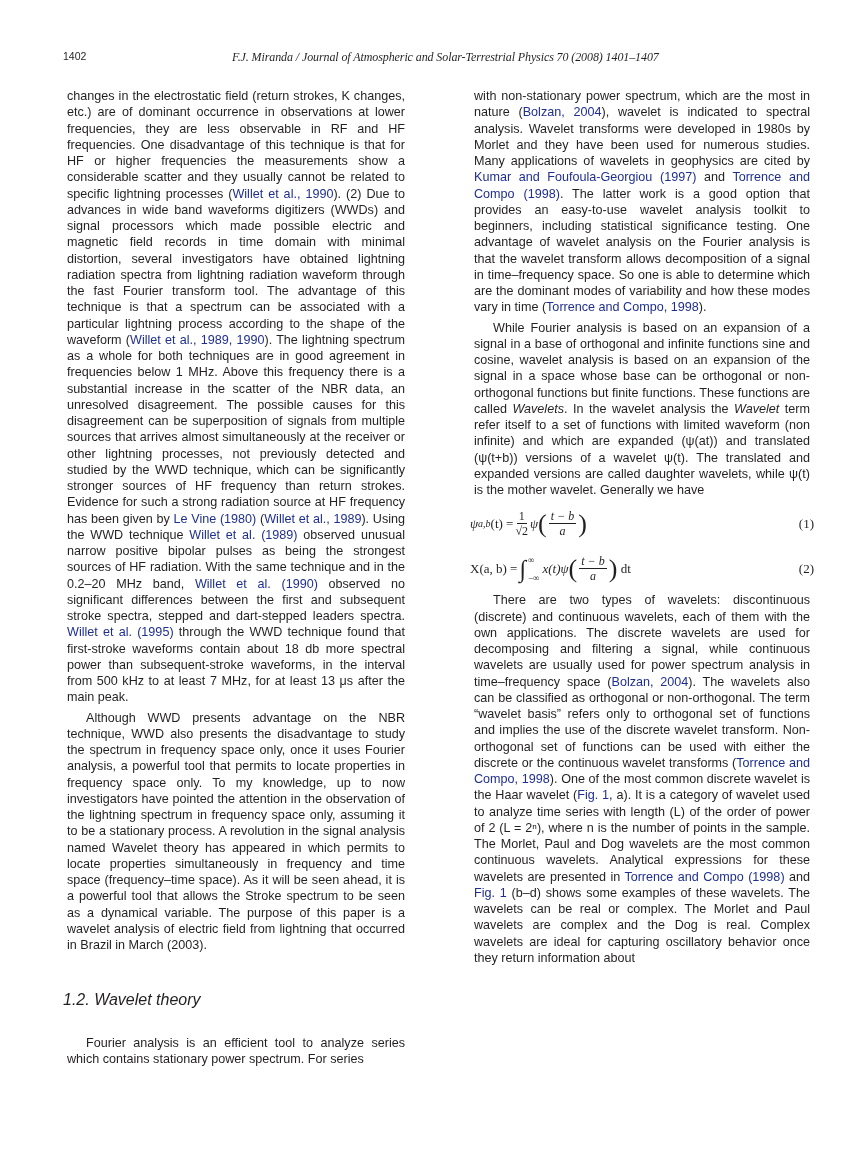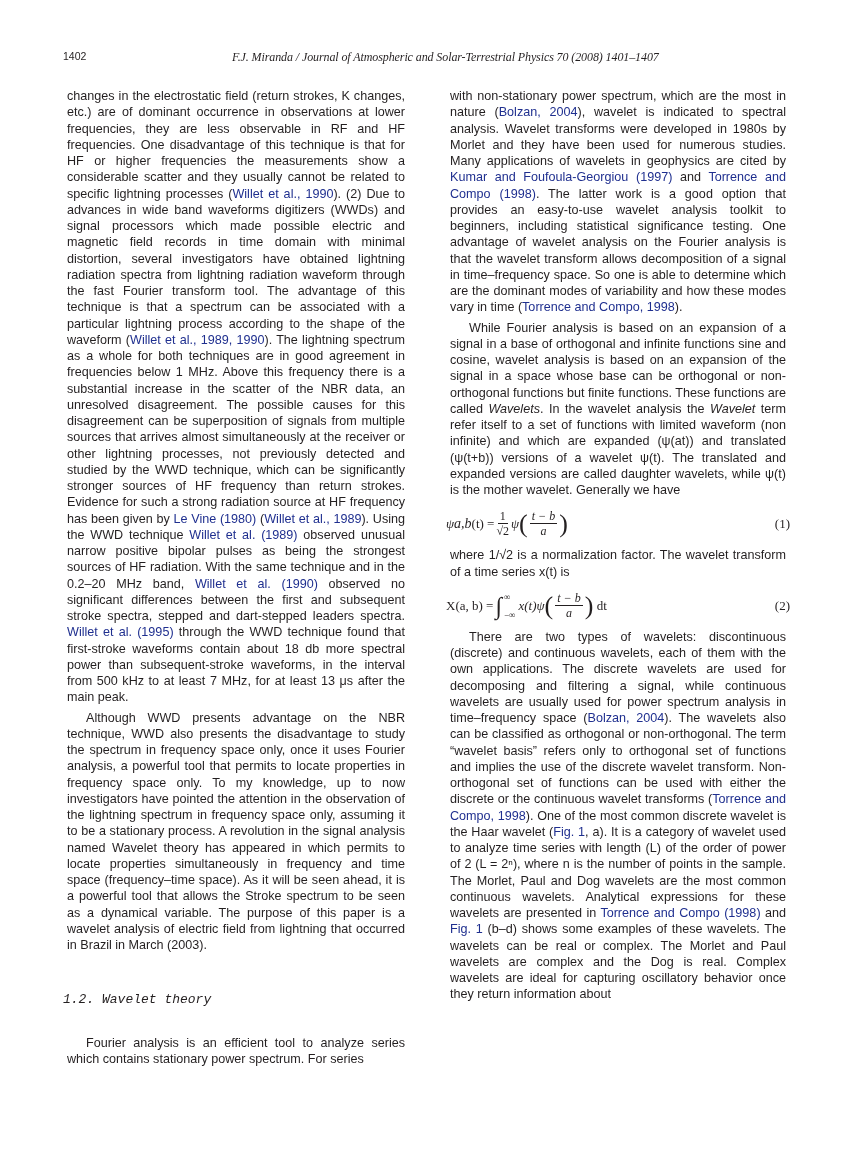--- a/index.html
+++ b/index.html
@@ -4,25 +4,25 @@
 <style>
   html, body { margin:0; padding:0; background:#ffffff; }
   body { width:846px; height:1155px; position:relative; overflow:hidden;
          font-family:"DejaVu Serif", serif; color:#231f20; }
   .header { position:absolute; top:50px; left:0; width:756px; height:18px; }
   .pagenum { position:absolute; left:63px; top:0; font-size:10.5px; font-family:"Liberation Sans", sans-serif; }
   .running { position:absolute; left:232px; top:0; font-size:12px; font-style:italic; font-family:"Liberation Serif", serif; letter-spacing:-0.1px; }
   .col { position:absolute; top:84px; width:346px; font-family:"Liberation Sans", sans-serif;
          font-size:12.6px; line-height:16.25px; text-align:justify; hyphens:none; }
   .col.left { left:63px; }
-  .col.right { left:446px; width:344px; }
+  .col.right { left:470px; width:344px; }
   p { margin:4px; }
   p.indent { text-indent:19px; }
   a.ref { color:#1f2f8f; text-decoration:none; }
-  .section { margin-top:39px; margin-bottom:26px; font-style:italic; font-family:Liberation Mono, monospace; font-size:13px; }
+  .section { margin-top:39px; margin-bottom:26px; font-style:italic; font-family:Liberation Sans, sans-serif; font-size:16px; }
   .eq { position:relative; height:38px; margin:7px 0 3px 0; font-family:"Liberation Serif", serif; font-size:13px; display:flex; align-items:center; }
   .eq .num { position:absolute; right:0; top:50%; transform:translateY(-50%); }
   .frac { display:inline-flex; flex-direction:column; align-items:center; vertical-align:middle; margin:0 2px; font-size:12px; }
   .frac .top { border-bottom:1px solid #231f20; padding:0 2px; line-height:14px; }
   .frac .bot { line-height:15px; }
   .paren { font-size:26px; line-height:26px; font-weight:200; }
   .i { font-style:italic; }
   .int { font-size:24px; margin:0 2px; position:relative; }
   .lim { display:inline-flex; flex-direction:column; font-size:9px; line-height:10px; margin-right:3px; }
 </style>
@@ -40,37 +40,36 @@
   <div class="section">1.2.  Wavelet theory</div>
   <p class="indent">Fourier analysis is an efficient tool to analyze series which contains stationary power spectrum. For series</p>
 </div>
 
 <div class="col right">
   <p><span>with non-stationary power spectrum, which are the most in nature (</span><a class="ref" href="#">Bolzan, 2004</a><span>), wavelet is indicated to spectral analysis. Wavelet transforms were developed in 1980s by Morlet and they have been used for numerous studies. Many applications of wavelets in geophysics are cited by </span><a class="ref" href="#">Kumar and Foufoula-Georgiou (1997)</a><span> and </span><a class="ref" href="#">Torrence and Compo (1998)</a><span>. The latter work is a good option that provides an easy-to-use wavelet analysis toolkit to beginners, including statistical significance testing. One advantage of wavelet analysis on the Fourier analysis is that the wavelet transform allows decomposition of a signal in time–frequency space. So one is able to determine which are the dominant modes of variability and how these modes vary in time (</span><a class="ref" href="#">Torrence and Compo, 1998</a><span>).</span></p>
   <p class="indent"><span>While Fourier analysis is based on an expansion of a signal in a base of orthogonal and infinite functions sine and cosine, wavelet analysis is based on an expansion of the signal in a space whose base can be orthogonal or non-orthogonal functions but finite functions. These functions are called </span><em>Wavelets</em><span>. In the wavelet analysis the </span><em>Wavelet</em><span> term refer itself to a set of functions with limited waveform (non infinite) and which are expanded (ψ(at)) and translated (ψ(t+b)) versions of a wavelet ψ(t). The translated and expanded versions are called daughter wavelets, while ψ(t) is the mother wavelet. Generally we have</span></p>
 
   <div class="eq">
     <span class="i">ψ</span>
-      <sub class="i" style="font-size:14px">a,b</sub>
+      <sub class="i" style="font-size:10px">a,b</sub>
       <span>(t) =</span>
     <span class="frac">
         <span class="top">1</span>
         <span class="bot">√2</span>
       </span>
     <span class="i">ψ</span>
       <span class="paren">(</span>
       <span class="frac i">
         <span class="top">t − b</span>
         <span class="bot">a</span>
       </span>
       <span class="paren">)</span>
     <span class="num">(1)</span>
   </div>
 
-  <p>where 1/√2 is a normalization factor. The wavelet transform of a time series x(t) is</p>
 
   <div class="eq">
     <span>X(a, b) =</span>
     <span class="int">∫</span><span class="lim">
         <span>∞</span>
         <span style="height:8px"></span>
         <span>−∞</span>
       </span>
     <span class="i">x(t)ψ</span><span class="paren">(</span><span class="frac i">
         <span class="top">t − b</span>

